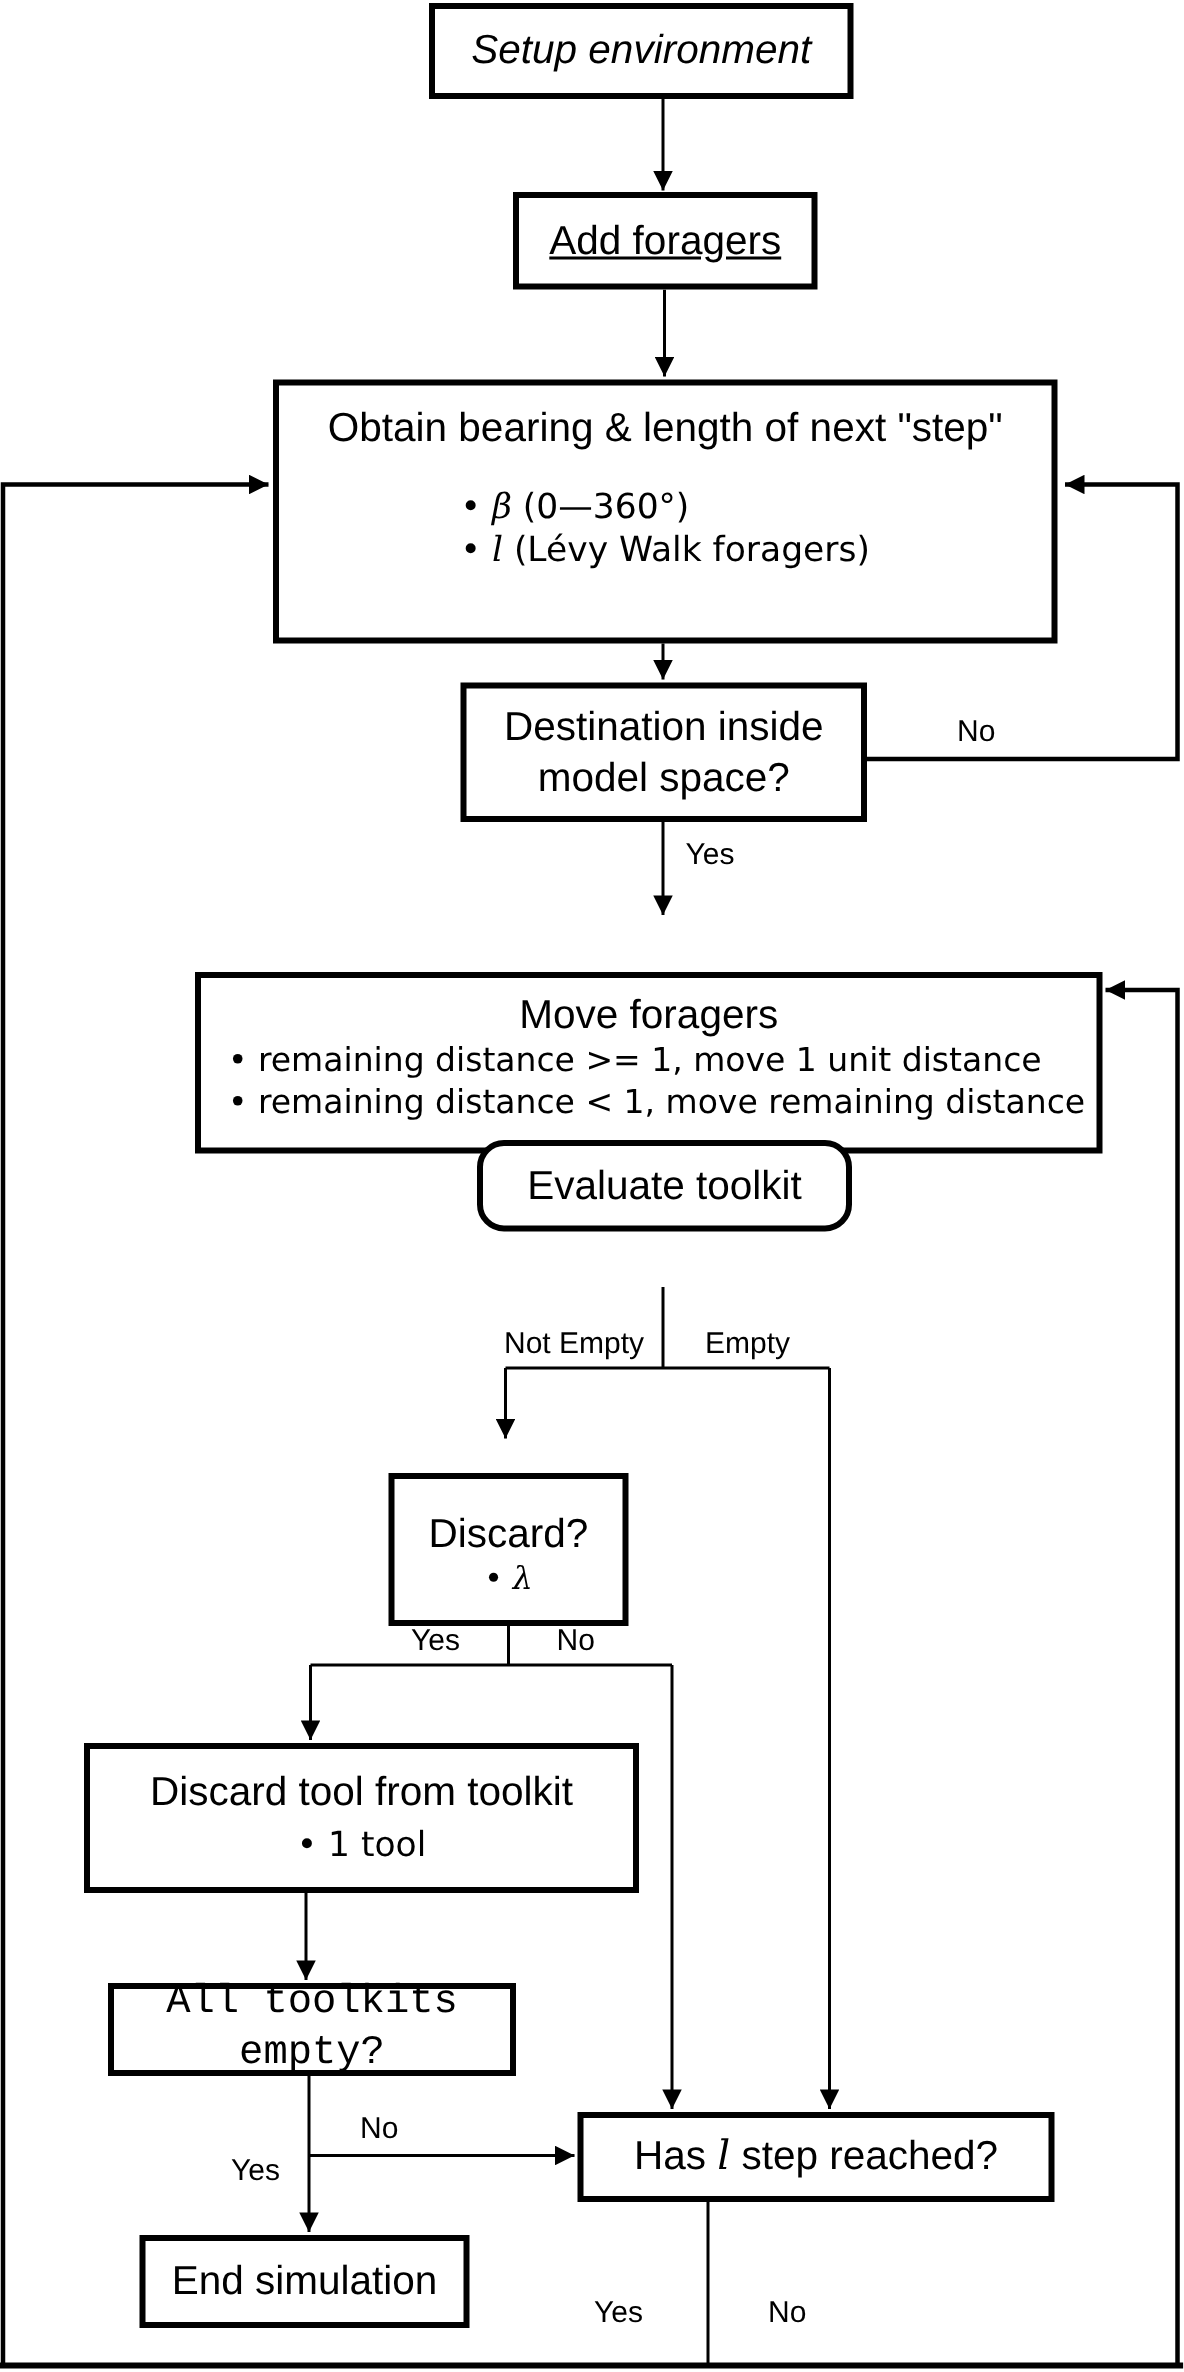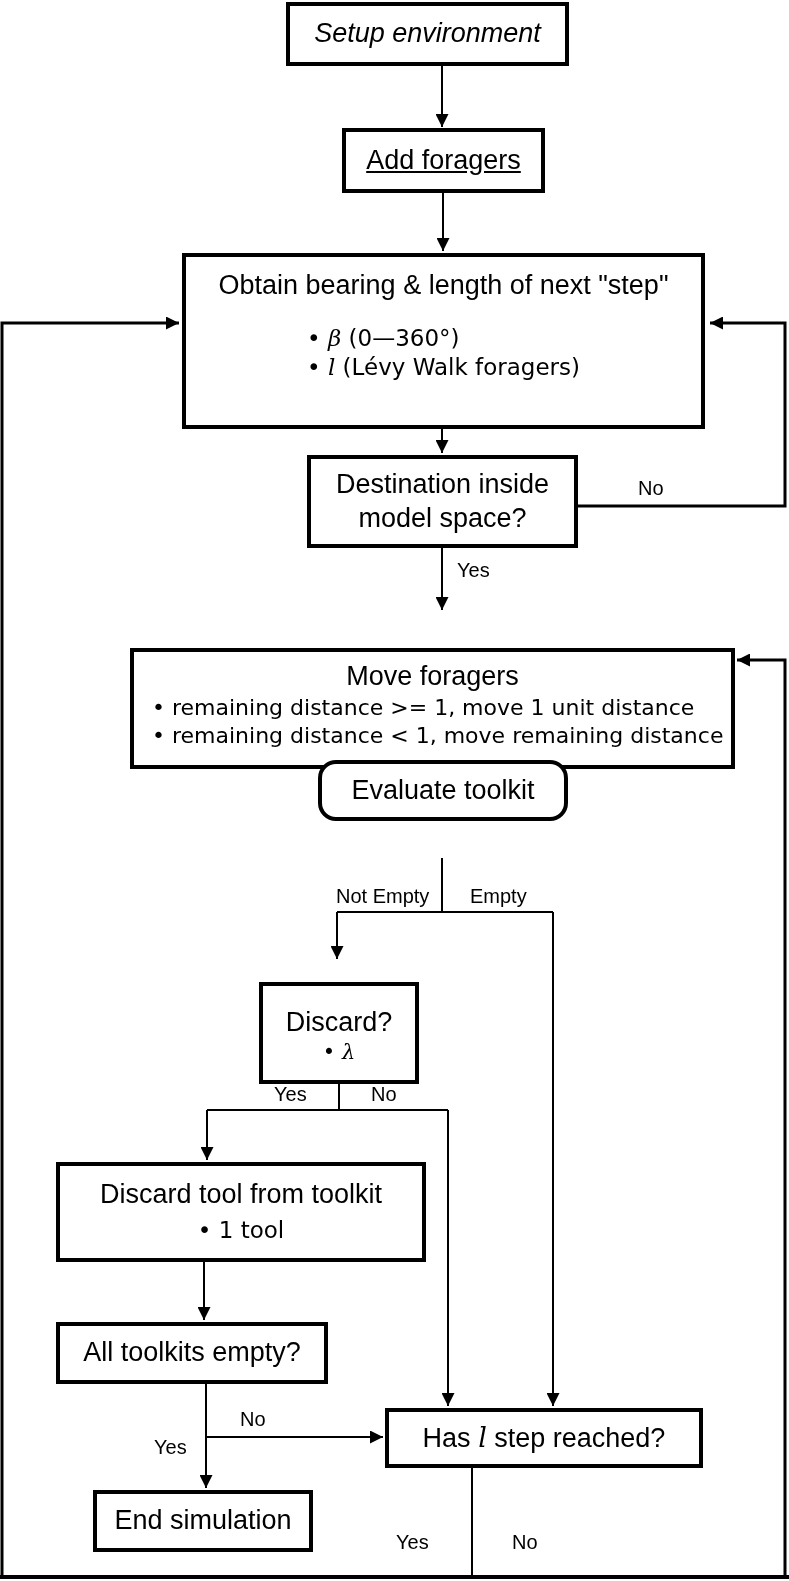--- a/index.html
+++ b/index.html
@@ -140,21 +140,21 @@
     </div>
   </div>
 
   <div class="node" id="node-discard-tool" style="left:30px;top:1162px;width:370px;height:100px;margin-left:26px;">
     <div class="title">Discard tool from toolkit</div>
     <div class="bullets">
       <div class="bullet-line"><span>1 tool</span></div>
     </div>
   </div>
 
-  <div class="node" id="node-all-toolkits" style="left:56px;top:1322px;width:272px;height:62px;">
+  <div class="node" id="node-all-toolkits" style="left:72px;top:1322px;width:272px;height:62px;font-family:Liberation Mono, monospace;">
     <div class="title">All toolkits empty?</div>
   </div>
 
   <div class="node" id="node-end" style="left:93px;top:1490px;width:220px;height:62px;">
     <div class="title">End simulation</div>
   </div>
 
   <div class="node" id="node-has-l" style="left:385px;top:1408px;width:318px;height:60px;">
     <div class="title"><span>Has </span><span class="math">l</span><span> step reached?</span></div>
   </div>

